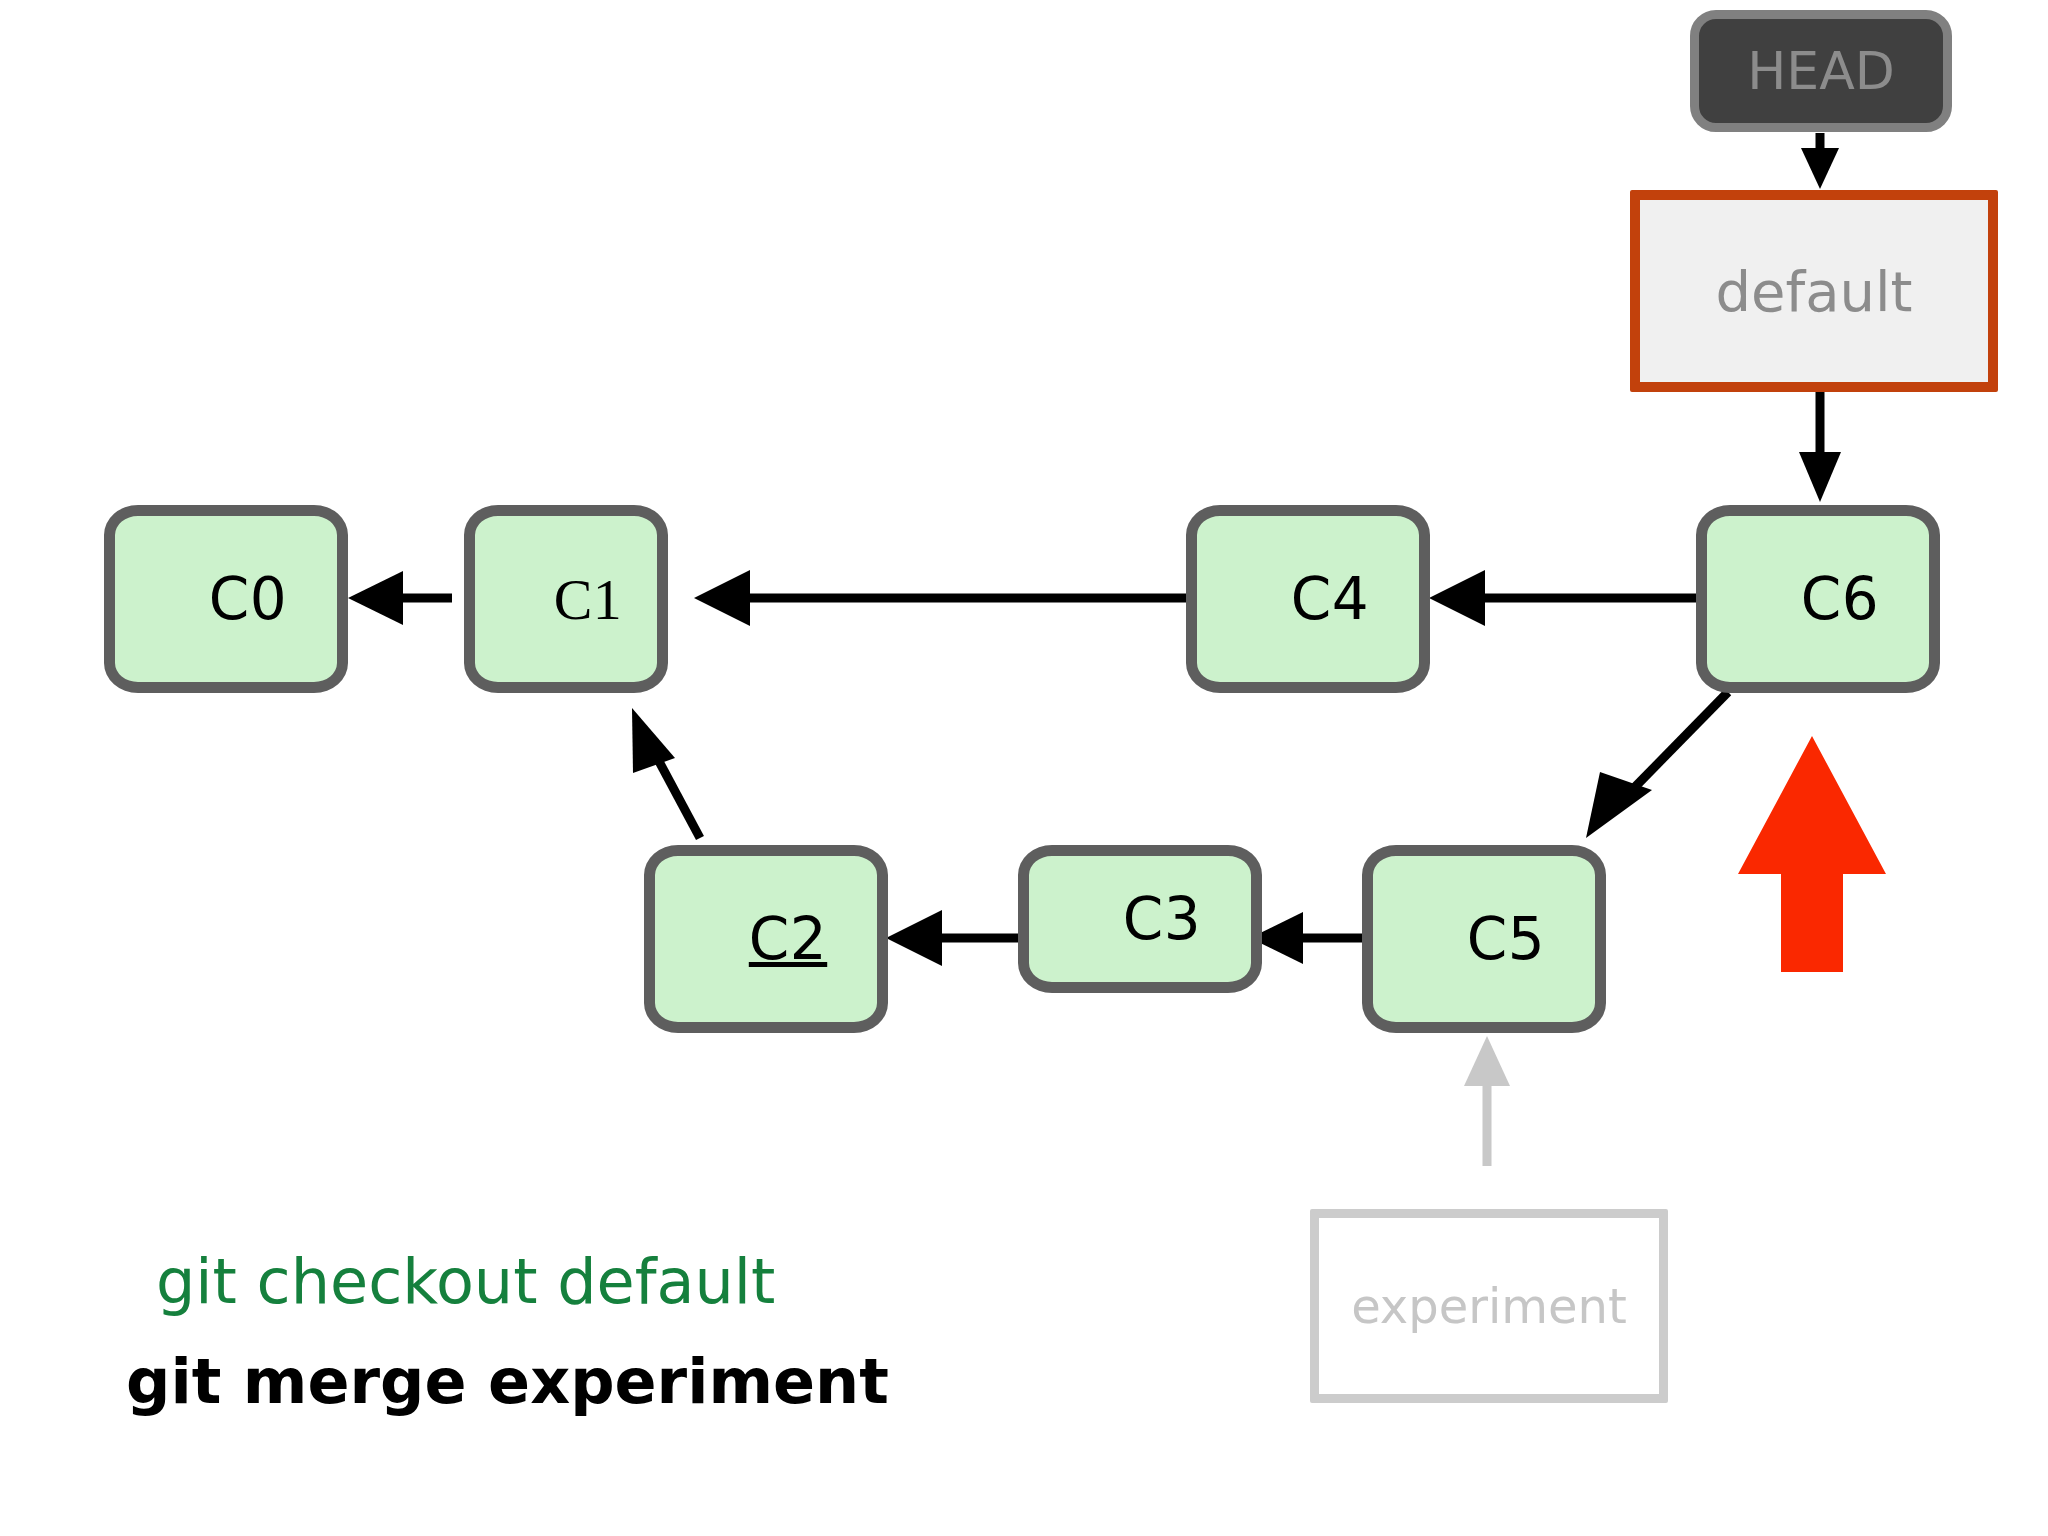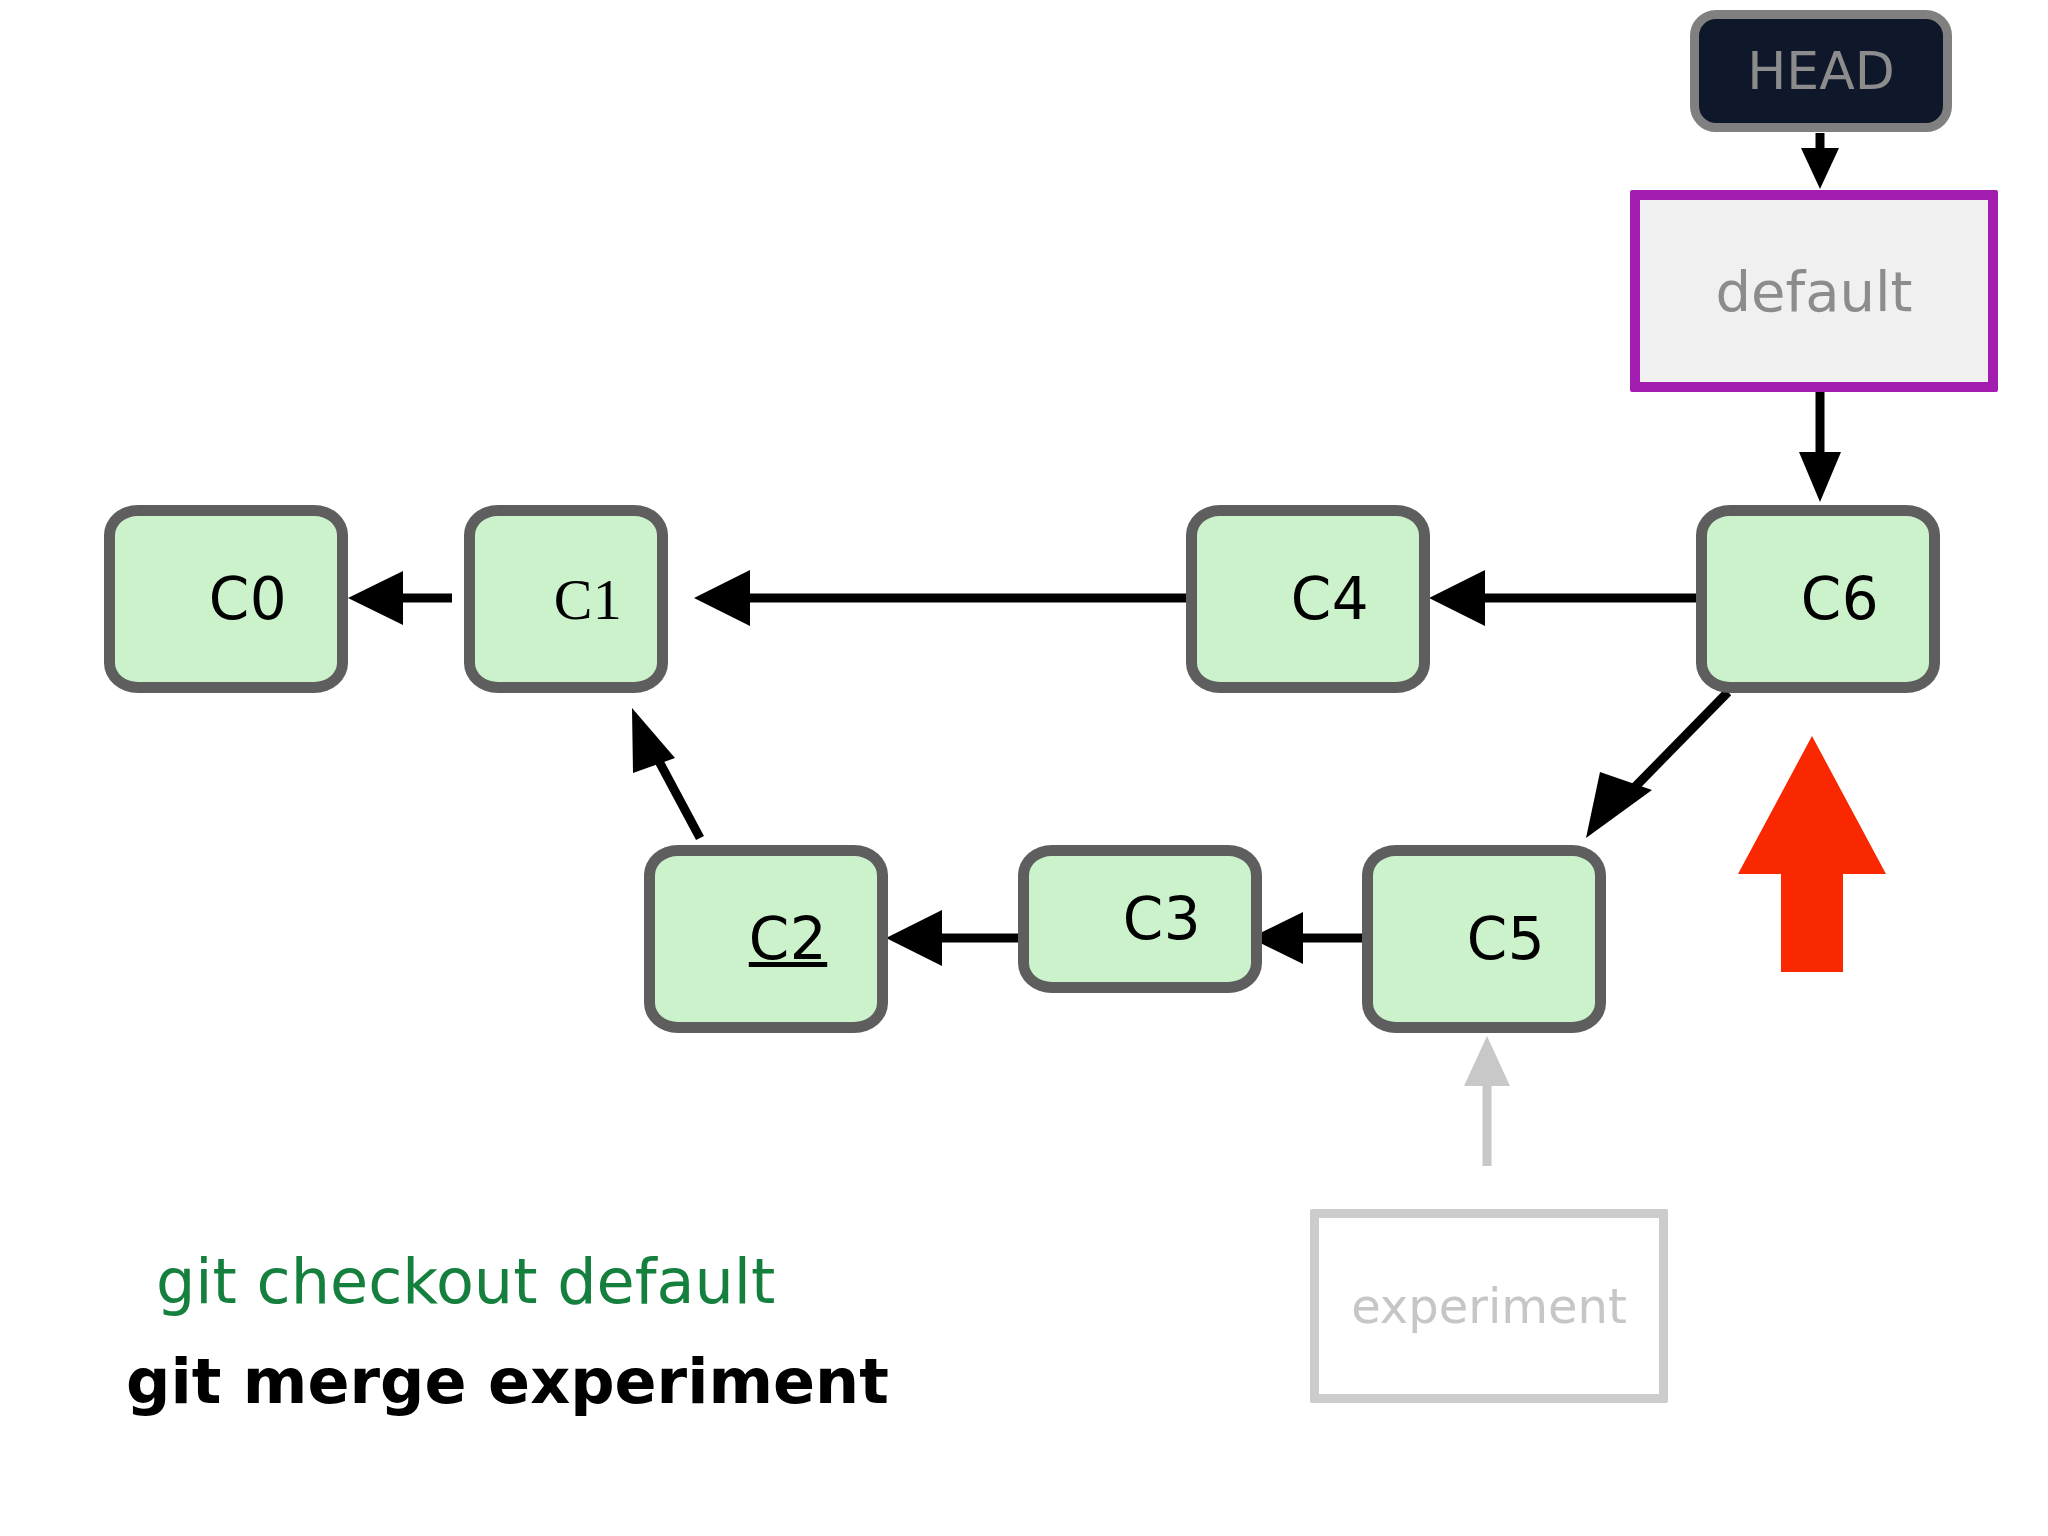--- a/index.html
+++ b/index.html
@@ -38,38 +38,38 @@
     font-weight: 400;
     letter-spacing: 0.5px;
     z-index: 3;
     padding-left: 44px;
   }
 
   
   .head-box {
     position: absolute;
     box-sizing: border-box;
-    background: #0f172a;
+    background: #404040;
     border: 9px solid #808080;
     border-radius: 26px;
     display: flex;
     align-items: center;
     justify-content: center;
     color: #8c8c8c;
     font-size: 52px;
     font-weight: 400;
     z-index: 3;
   }
 
   
   .branch-box {
     position: absolute;
     box-sizing: border-box;
     background: #f0f0f0;
-    border: 10px solid #a21caf;
+    border: 10px solid #c2410c;
     border-radius: 2px;
     display: flex;
     align-items: center;
     justify-content: center;
     color: #8c8c8c;
     font-size: 56px;
     font-weight: 400;
     z-index: 3;
   }
 

